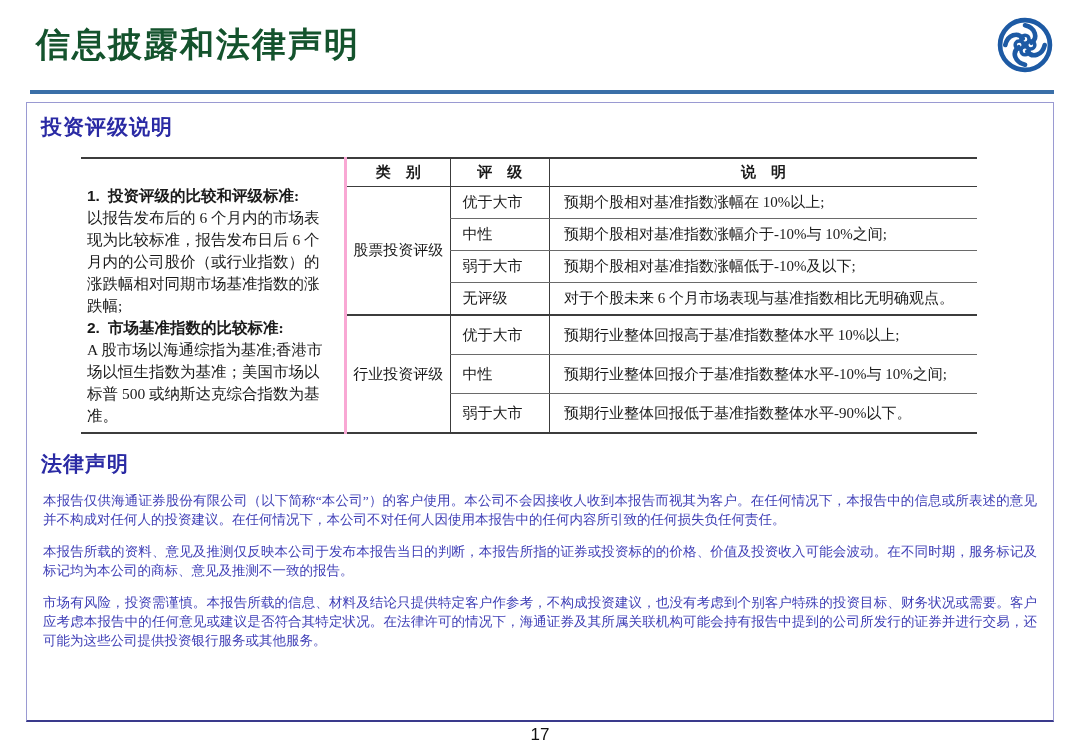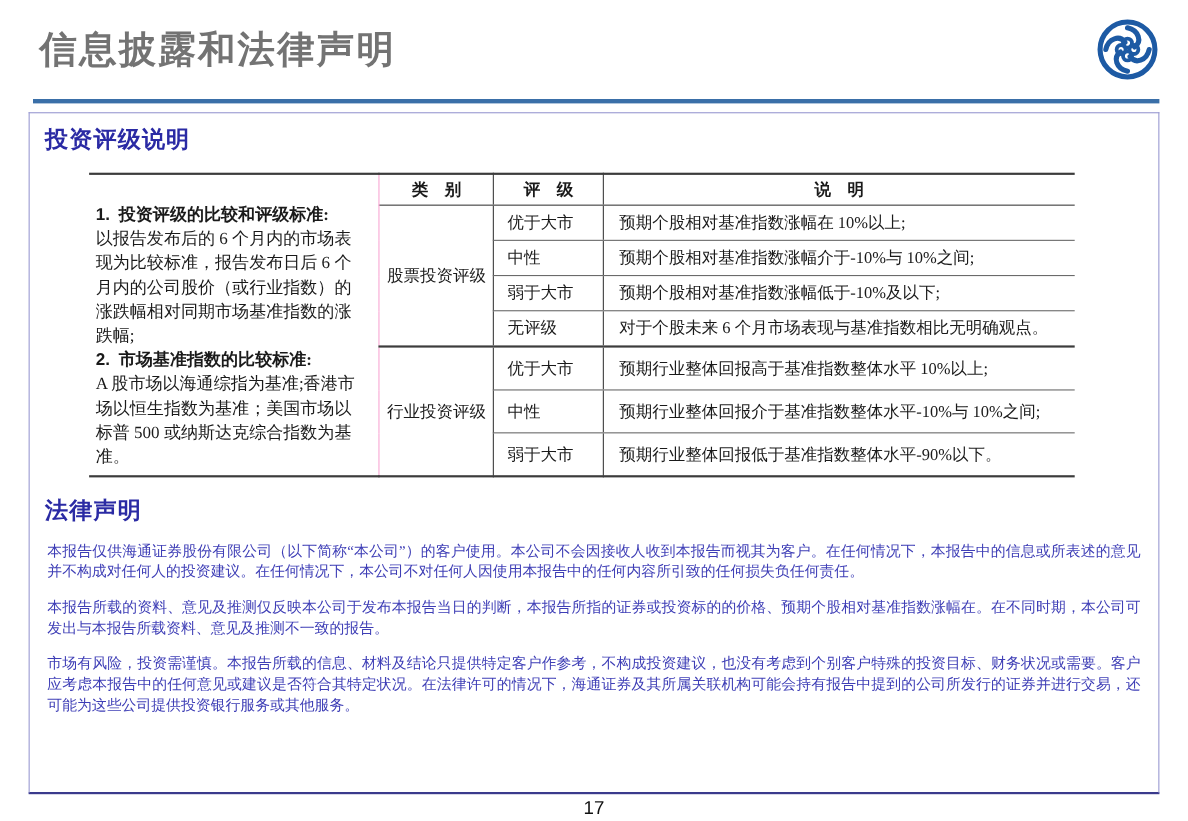--- a/index.html
+++ b/index.html
@@ -4,21 +4,21 @@
 <style>
   html,body{margin:0;padding:0;}
   body{
     width:1080px;height:746px;background:#ffffff;overflow:hidden;
     font-family:"Liberation Serif","DejaVu Serif",serif;
     -webkit-font-smoothing:antialiased;
   }
   
   .header{display:flex;justify-content:space-between;align-items:flex-start;
     padding:14px 26px 0 36px;height:72px;}
-  .page-title{font-size:34px;font-weight:bold;color:#737373;letter-spacing:2px;
+  .page-title{font-size:34px;font-weight:bold;color:#14532d;letter-spacing:2px;
     margin-top:8px;}
   .logo{display:flex;align-items:center;gap:10px;margin-top:2px;}
   .logo-text{display:flex;flex-direction:column;align-items:center;line-height:1;}
   .logo-cn{font-size:27px;font-weight:bold;color:#1d5aa4;letter-spacing:4px;
     font-style:italic;}
   .logo-en{font-size:15px;font-weight:bold;color:#1d5aa4;letter-spacing:3px;
     font-family:"Liberation Sans","DejaVu Sans",sans-serif;margin-top:2px;}
   .rule{height:4px;background:#3a6fa8;margin:4px 26px 0 30px;}
   
   .content-box{
@@ -27,21 +27,21 @@
     padding:10px 14px 0 14px;overflow:hidden;position:relative;
   }
   .section-title{font-size:21px;font-weight:bold;color:#2a2aa4;letter-spacing:1px;}
   
   table.rating{border-collapse:collapse;margin:16px 0 0 40px;width:896px;
     font-size:15px;color:#1a1a1a;
     border-top:2px solid #3c3c3c;border-bottom:2px solid #3c3c3c;}
   table.rating th{font-weight:bold;height:25px;text-align:center;
     border-bottom:1px solid #3c3c3c;font-size:15px;}
   td.notes{width:262px;vertical-align:top;padding:26px 10px 4px 6px;
-    border-right:1px solid #f9a8d4;font-size:15.5px;line-height:22px;margin-top:48px;}
+    border-right:3px solid #f9a8d4;font-size:15.5px;line-height:22px;margin-top:48px;}
   .note-head{font-weight:bold;}
   .note-num{font-family:"Liberation Sans","DejaVu Sans",sans-serif;
     font-weight:bold;margin-right:8px;}
   th.col-cat,td.cat{width:106px;}
   th.col-rat,td.rat{width:90px;}
   th.col-desc,td.desc{width:438px;}
   td.cat{text-align:center;vertical-align:middle;margin-top:16px;}
   td.rat{padding-left:12px;border-left:1px solid #3c3c3c;}
   td.desc{padding-left:14px;border-left:1px solid #3c3c3c;}
   th.col-rat,th.col-desc{border-left:1px solid #3c3c3c;}
@@ -132,18 +132,18 @@
     <tr class="r-ind">
       <td class="rat">弱于大市</td>
       <td class="desc">预期行业整体回报低于基准指数整体水平-90%以下。</td>
     </tr>
   </tbody>
     </table>
 
   <div class="section-title legal-title">法律声明</div>
 
   <p class="legal">本报告仅供海通证券股份有限公司（以下简称“本公司”）的客户使用。本公司不会因接收人收到本报告而视其为客户。在任何情况下，本报告中的信息或所表述的意见并不构成对任何人的投资建议。在任何情况下，本公司不对任何人因使用本报告中的任何内容所引致的任何损失负任何责任。</p>
-  <p class="legal">本报告所载的资料、意见及推测仅反映本公司于发布本报告当日的判断，本报告所指的证券或投资标的的价格、预期个股相对基准指数涨幅在。在不同时期，本公司可发出与本报告所载资料、意见及推测不一致的报告。</p>
+  <p class="legal">本报告所载的资料、意见及推测仅反映本公司于发布本报告当日的判断，本报告所指的证券或投资标的的价格、价值及投资收入可能会波动。在不同时期，服务标记及标记均为本公司的商标、意见及推测不一致的报告。</p>
   <p class="legal">市场有风险，投资需谨慎。本报告所载的信息、材料及结论只提供特定客户作参考，不构成投资建议，也没有考虑到个别客户特殊的投资目标、财务状况或需要。客户应考虑本报告中的任何意见或建议是否符合其特定状况。在法律许可的情况下，海通证券及其所属关联机构可能会持有报告中提到的公司所发行的证券并进行交易，还可能为这些公司提供投资银行服务或其他服务。</p>
 
 </div>
 
 <div class="page-num">17</div>
 
 </body></html>

